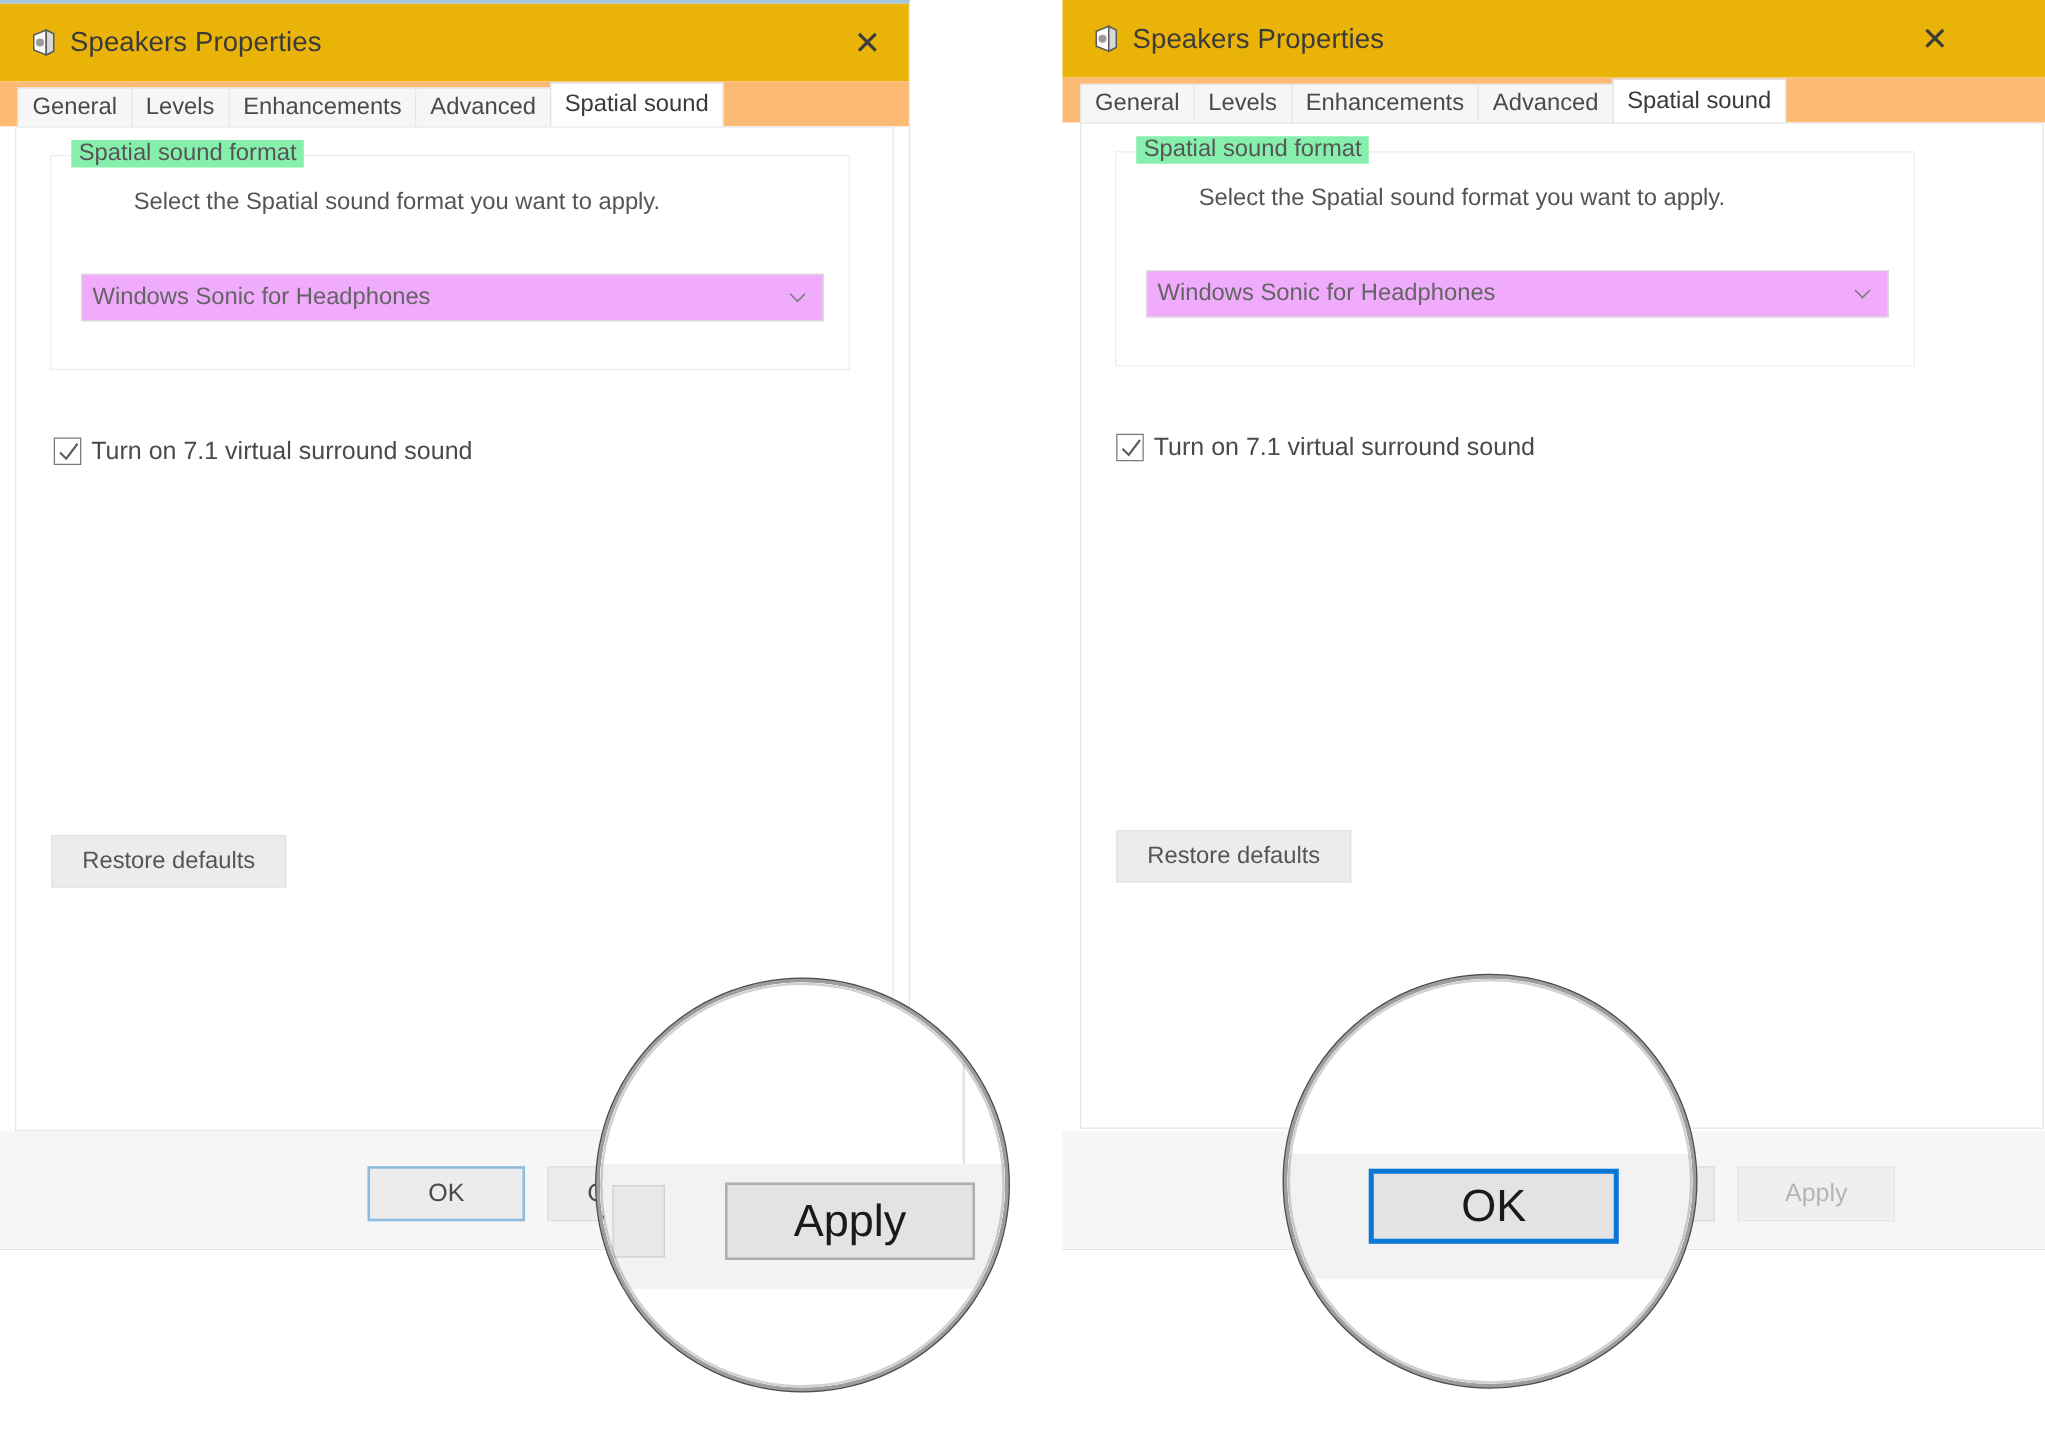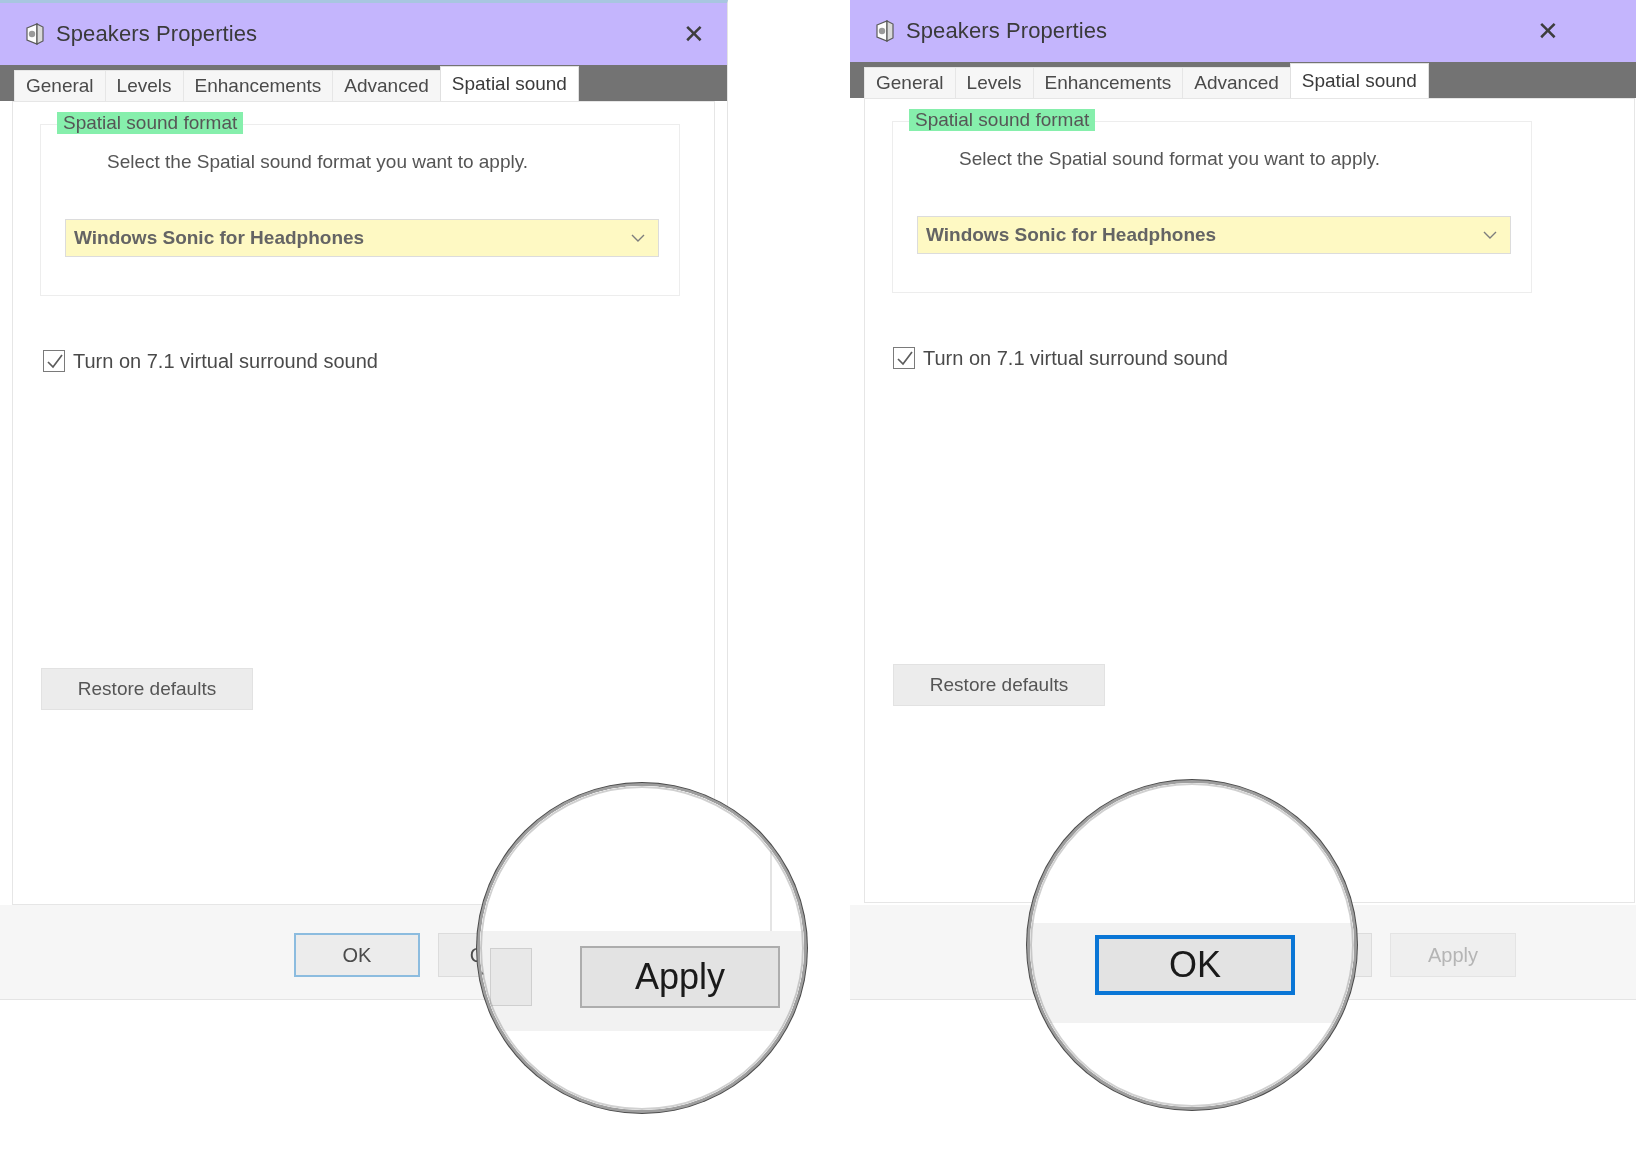--- a/index.html
+++ b/index.html
@@ -37,21 +37,21 @@
     width: 800px;
     height: 1000px;
     border-right: 1px solid #e4e4e4;
     border-bottom: 1px solid #e4e4e4;
   }
 
   
   .titlebar {
     position: relative;
     height: 62px;
-    background: #c4b5fd;
+    background: #eab308;
   }
   .title-icon {
     position: absolute;
     left: 24px;
     top: 20px;
     width: 22px;
     height: 24px;
   }
   .title-text {
     position: absolute;
@@ -74,21 +74,21 @@
     font-weight: 300;
     cursor: default;
   }
   .dialog.left .close-btn { right: 10px; }
   .dialog.right .close-btn { right: 78px; }
 
   
   .tabstrip {
     position: relative;
     height: 36px;
-    background: #737373;
+    background: #fdba74;
     padding-left: 14px;
     box-sizing: border-box;
   }
   .tabstrip .tabs {
     position: absolute;
     bottom: 0;
     left: 14px;
     display: flex;
     align-items: flex-end;
   }
@@ -160,25 +160,24 @@
     margin-left: 44px;
   }
 
   
   .combo {
     position: absolute;
     left: 24px;
     top: 94px;
     width: 594px;
     height: 38px;
-    background: #fef9c3;
+    background: #f0abfc;
     border: 1px solid #dcdcdc;
     box-sizing: border-box;
     cursor: default;
-    font-weight: bold;
   }
   .combo-value {
     position: absolute;
     left: 8px;
     top: 7px;
     font-size: 19px;
     color: #646464;
     white-space: nowrap;
   }
   .combo-arrow {
@@ -212,21 +211,21 @@
     margin-left: 8px;
     font-size: 20px;
     color: #4a4a4a;
     white-space: nowrap;
   }
 
   
   .restore-btn {
     position: absolute;
     left: 28px;
-    width: 212px;
+    width: 188px;
     height: 42px;
     background: #ececec;
     border: 1px solid #e2e2e2;
     box-sizing: border-box;
     font-size: 19px;
     color: #555555;
     text-align: center;
     line-height: 40px;
     cursor: default;
   }

